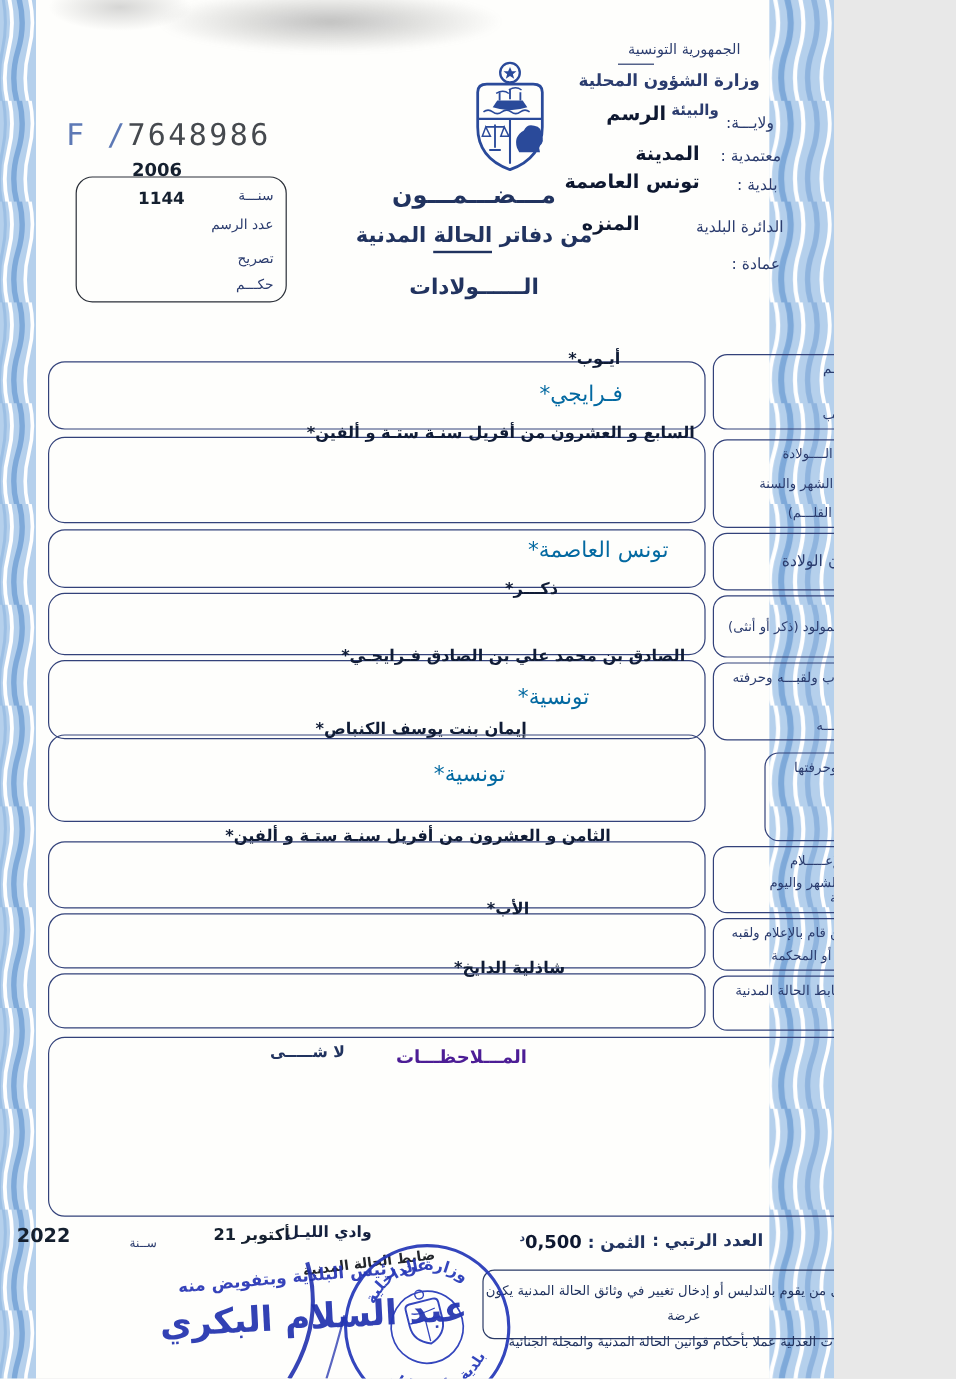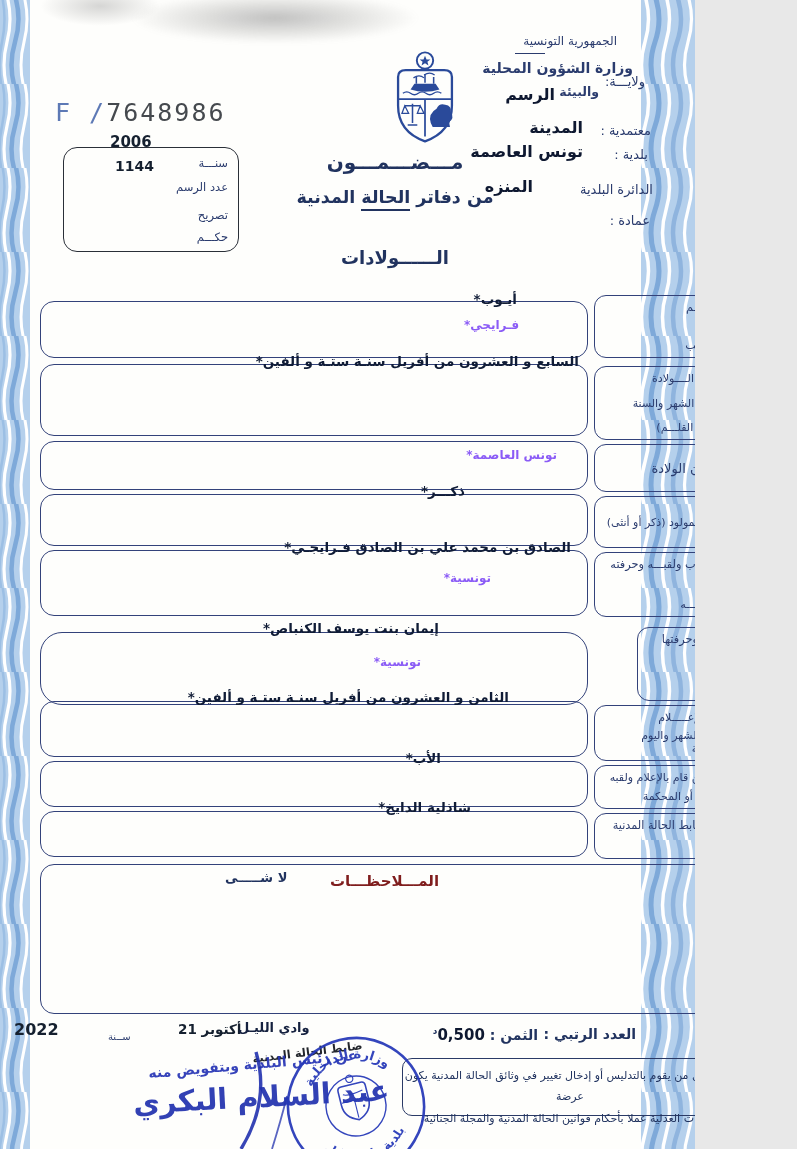--- a/index.html
+++ b/index.html
@@ -39,35 +39,35 @@
   .reg-rec-val{left:115px;top:158px;font-size:14px;font-weight:bold;color:#15202f;}
 
   
   .emblem{left:386px;top:50px;}
 
   
   .title{left:250px;top:150px;width:290px;text-align:center;color:#21335f;}
   .title .t1{font-size:20px;font-weight:bold;letter-spacing:1px;}
   .title .t2{font-size:17.5px;font-weight:bold;margin-top:13px;}
   .title .t2 .u{border-bottom:2px solid #21335f;padding-bottom:2px;}
-  .title .t3{font-size:18px;font-weight:bold;margin-top:40px;letter-spacing:1px;}
+  .title .t3{font-size:18px;font-weight:bold;margin-top:22px;letter-spacing:1px;}
 
   
   .lblbox{position:absolute;left:594px;width:146px;border:1.5px solid #33427a;border-radius:12px;
           box-sizing:border-box;padding:5px 10px;font-size:11.3px;text-align:right;direction:rtl;
           display:flex;flex-direction:column;justify-content:space-between;color:#2b3c6e;}
   .lblbox.center{justify-content:center;}
   .valbox{position:absolute;left:40px;width:548px;border:1.6px solid #33427a;border-radius:14px;
           box-sizing:border-box;direction:rtl;}
   .val-border{position:absolute;font-weight:bold;color:#101c36;font-size:13.5px;white-space:nowrap;}
-  .val-in{position:absolute;font-weight:bold;color:#8b5cf6;font-size:12px;white-space:nowrap;}
+  .val-in{position:absolute;font-weight:normal;color:#0369a1;font-size:18px;white-space:nowrap;}
 
   
   .obsbox{left:40px;top:864px;width:700px;height:148px;border:1.6px solid #33427a;border-radius:14px;}
-  .obs-title{left:330px;top:872px;font-size:15px;font-weight:bold;color:#7f1d1d;}
+  .obs-title{left:330px;top:872px;font-size:15px;font-weight:bold;color:#4c1d95;}
   .obs-val{left:225px;top:870px;font-size:13px;font-weight:bold;color:#21335f;}
 
   
   .sidetext{left:729px;top:895px;height:145px;writing-mode:vertical-rl;transform:rotate(180deg);
             font-size:8px;color:#3a4a78;letter-spacing:1px;white-space:nowrap;}
   .sidetext .ser{font-size:6.5px;color:#55627e;}
 
   
   .f-ordinal{right:59px;top:1026px;font-size:14px;font-weight:bold;color:#21335f;}
   .f-price{left:420px;top:1026px;width:118px;direction:rtl;font-size:14px;color:#21335f;font-weight:bold;}
@@ -122,21 +122,21 @@
   </svg>
 
   <div class="smudge"></div>
   <div class="smudge2"></div>
 
   <div class="abs ar hdr hdr-rep">الجمهورية التونسية</div>
   <div class="abs hdr-sq"></div>
   <div class="abs ar hdr-min1">وزارة الشؤون المحلية</div>
   <div class="abs ar hdr-min2">والبيئة</div>
 
-  <div class="abs ar adm-lbl" style="right:50px;top:74px;">ولايـــة:</div>
+  <div class="abs ar adm-lbl" style="right:50px;top:96px;">ولايـــة:</div>
   <div class="abs ar adm-val" style="right:140px;top:85px;">الرسم</div>
   <div class="abs ar adm-lbl" style="right:44px;top:123px;">معتمدية :</div>
   <div class="abs ar adm-val" style="right:112px;top:118px;">المدينة</div>
   <div class="abs ar adm-lbl" style="right:47px;top:147px;">بلدية :</div>
   <div class="abs ar adm-val" style="right:112px;top:142px;">تونس العاصمة</div>
   <div class="abs ar adm-lbl" style="right:42px;top:182px;">الدائرة البلدية</div>
   <div class="abs ar adm-val" style="right:162px;top:177px;">المنزه</div>
   <div class="abs ar adm-lbl" style="right:45px;top:213px;text-align:right;">عمادة :</div>
 
   <div class="abs serial"><span class="pfx">F /</span><span>7648986</span></div>
@@ -213,21 +213,21 @@
   </div>
   <div class="valbox" style="top:550px;height:66px;">
     <span class="val-border" style="top:-12px;right:16px;">الصادق بن محمد علي بن الصادق فـرايجـي*</span>
     <span class="val-in" style="top:20px;right:96px;">تونسية*</span>
   </div>
 
   <div class="lblbox" style="top:627px;height:74px;margin-left:43px;">
     <span>إسم الأم ولقبها وحرفتها</span>
     <span>وجنسيتها</span>
   </div>
-  <div class="valbox" style="top:632px;height:73px;border-radius:22px;">
+  <div class="valbox" style="top:612px;height:73px;">
     <span class="val-border" style="top:-13px;right:148px;">إيمان بنت يوسف الكنباص*</span>
     <span class="val-in" style="top:22px;right:166px;">تونسية*</span>
   </div>
 
   <div class="lblbox" style="top:705px;height:56px;font-size:11px;">
     <span>تاريخ الإعـــــلام</span>
     <span>السنة-الشهر واليوم والساعة</span>
   </div>
   <div class="valbox" style="top:701px;height:56px;">
     <span class="val-border" style="top:-13px;right:78px;">الثامن و العشرون من أفريل سنـة ستـة و ألفين*</span>

